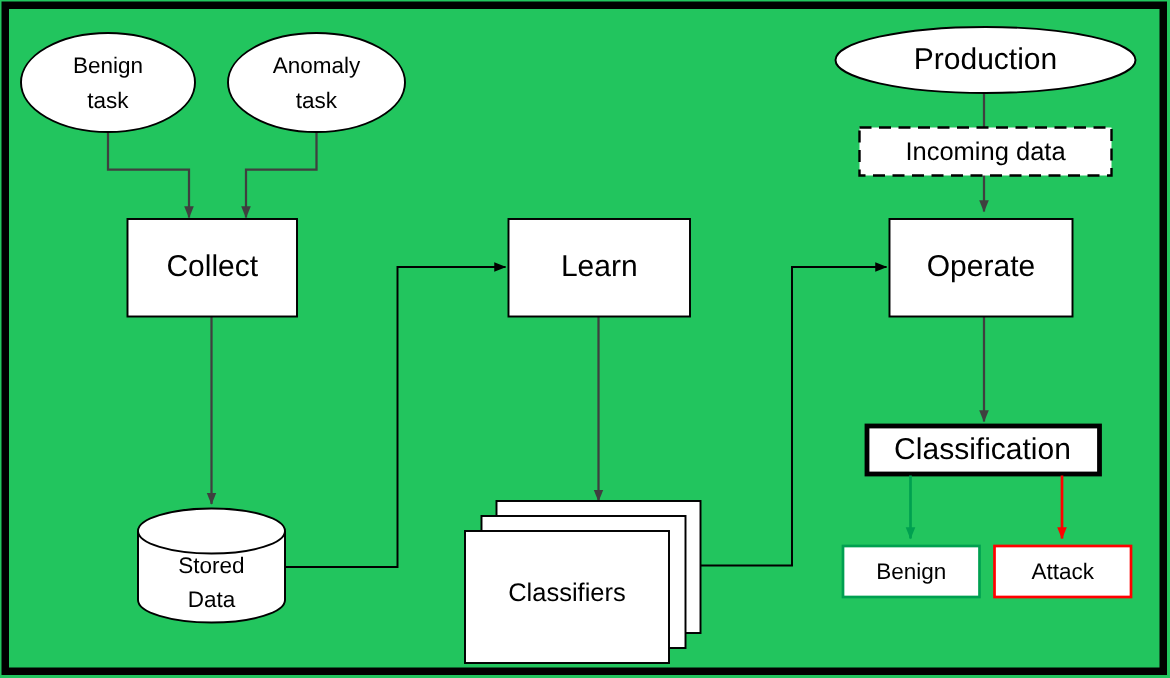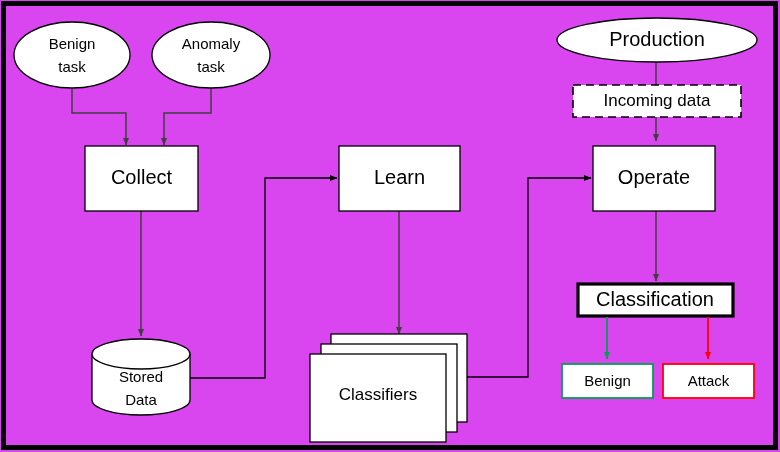--- a/index.html
+++ b/index.html
@@ -10,21 +10,21 @@
   body {
     width: 780px;
     height: 452px;
     font-family: "Liberation Sans", sans-serif;
     overflow: hidden;
   }
   #diagram-root {
     position: relative;
     width: 780px;
     height: 452px;
-    background: #d946ef;
+    background: #22c55e;
   }
   svg#flow {
     display: block;
     width: 780px;
     height: 452px;
   }
   .node-text {
     font-family: "Liberation Sans", sans-serif;
     font-size: 17px;
     fill: #000000;

